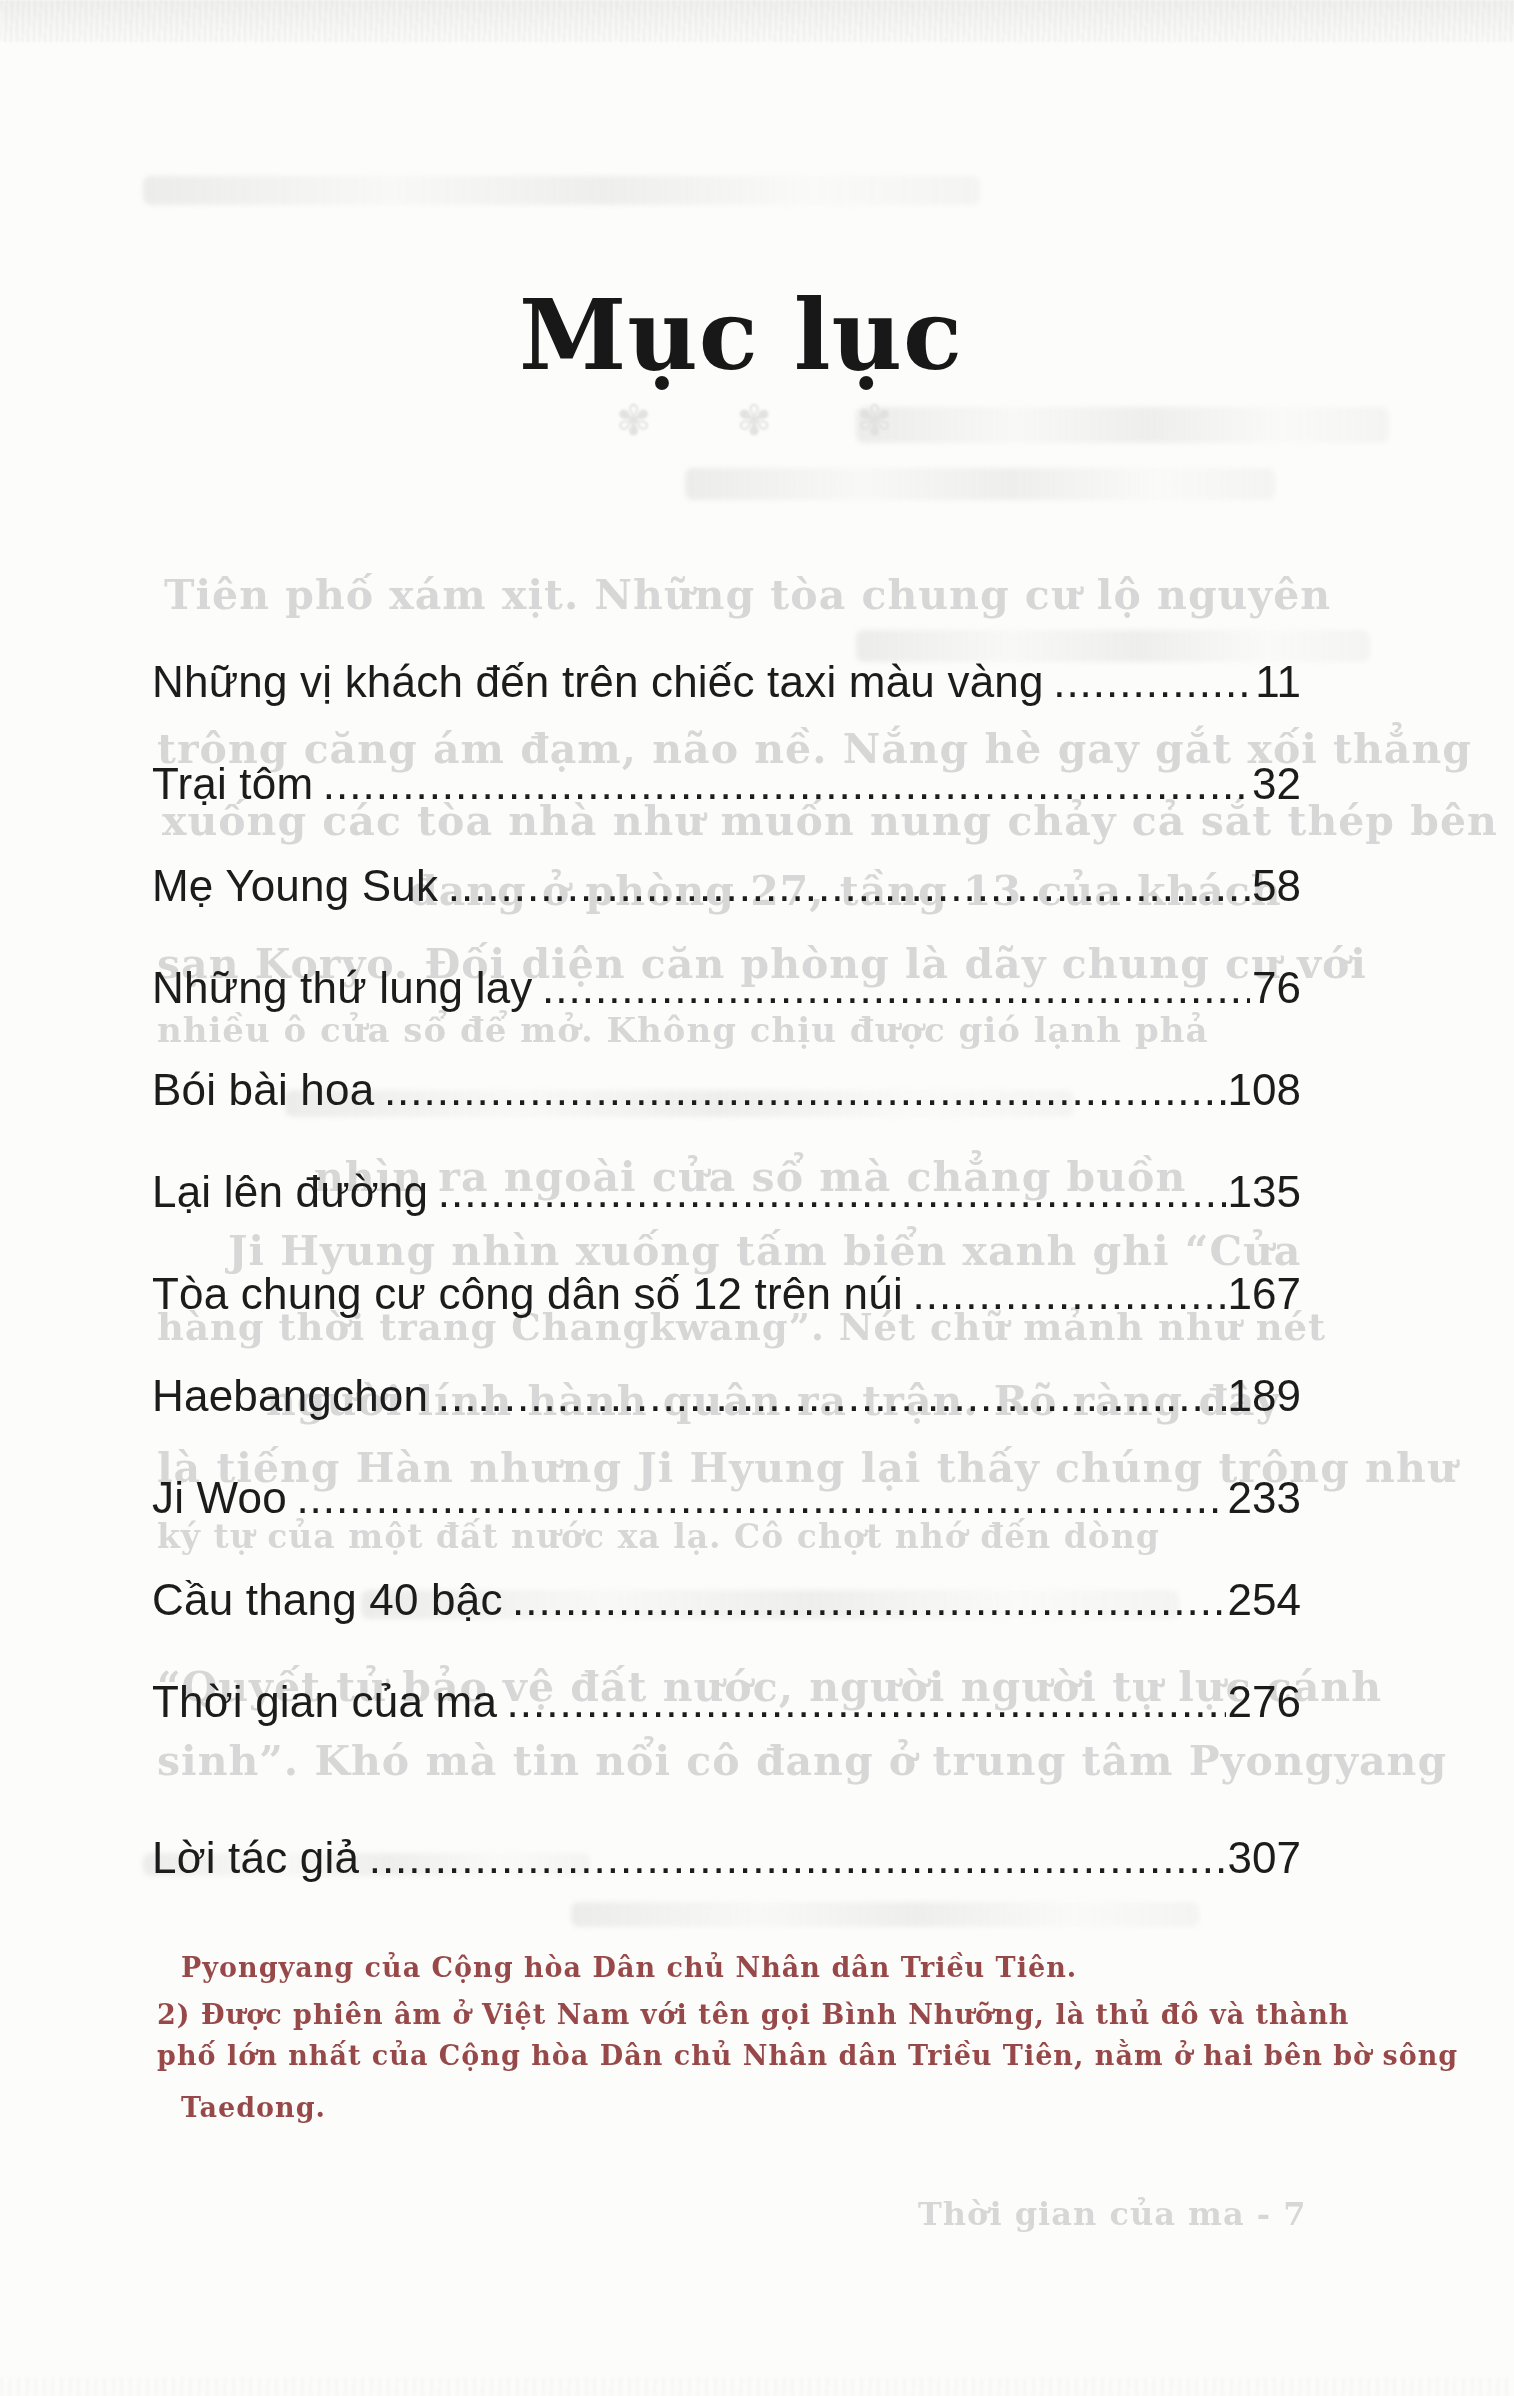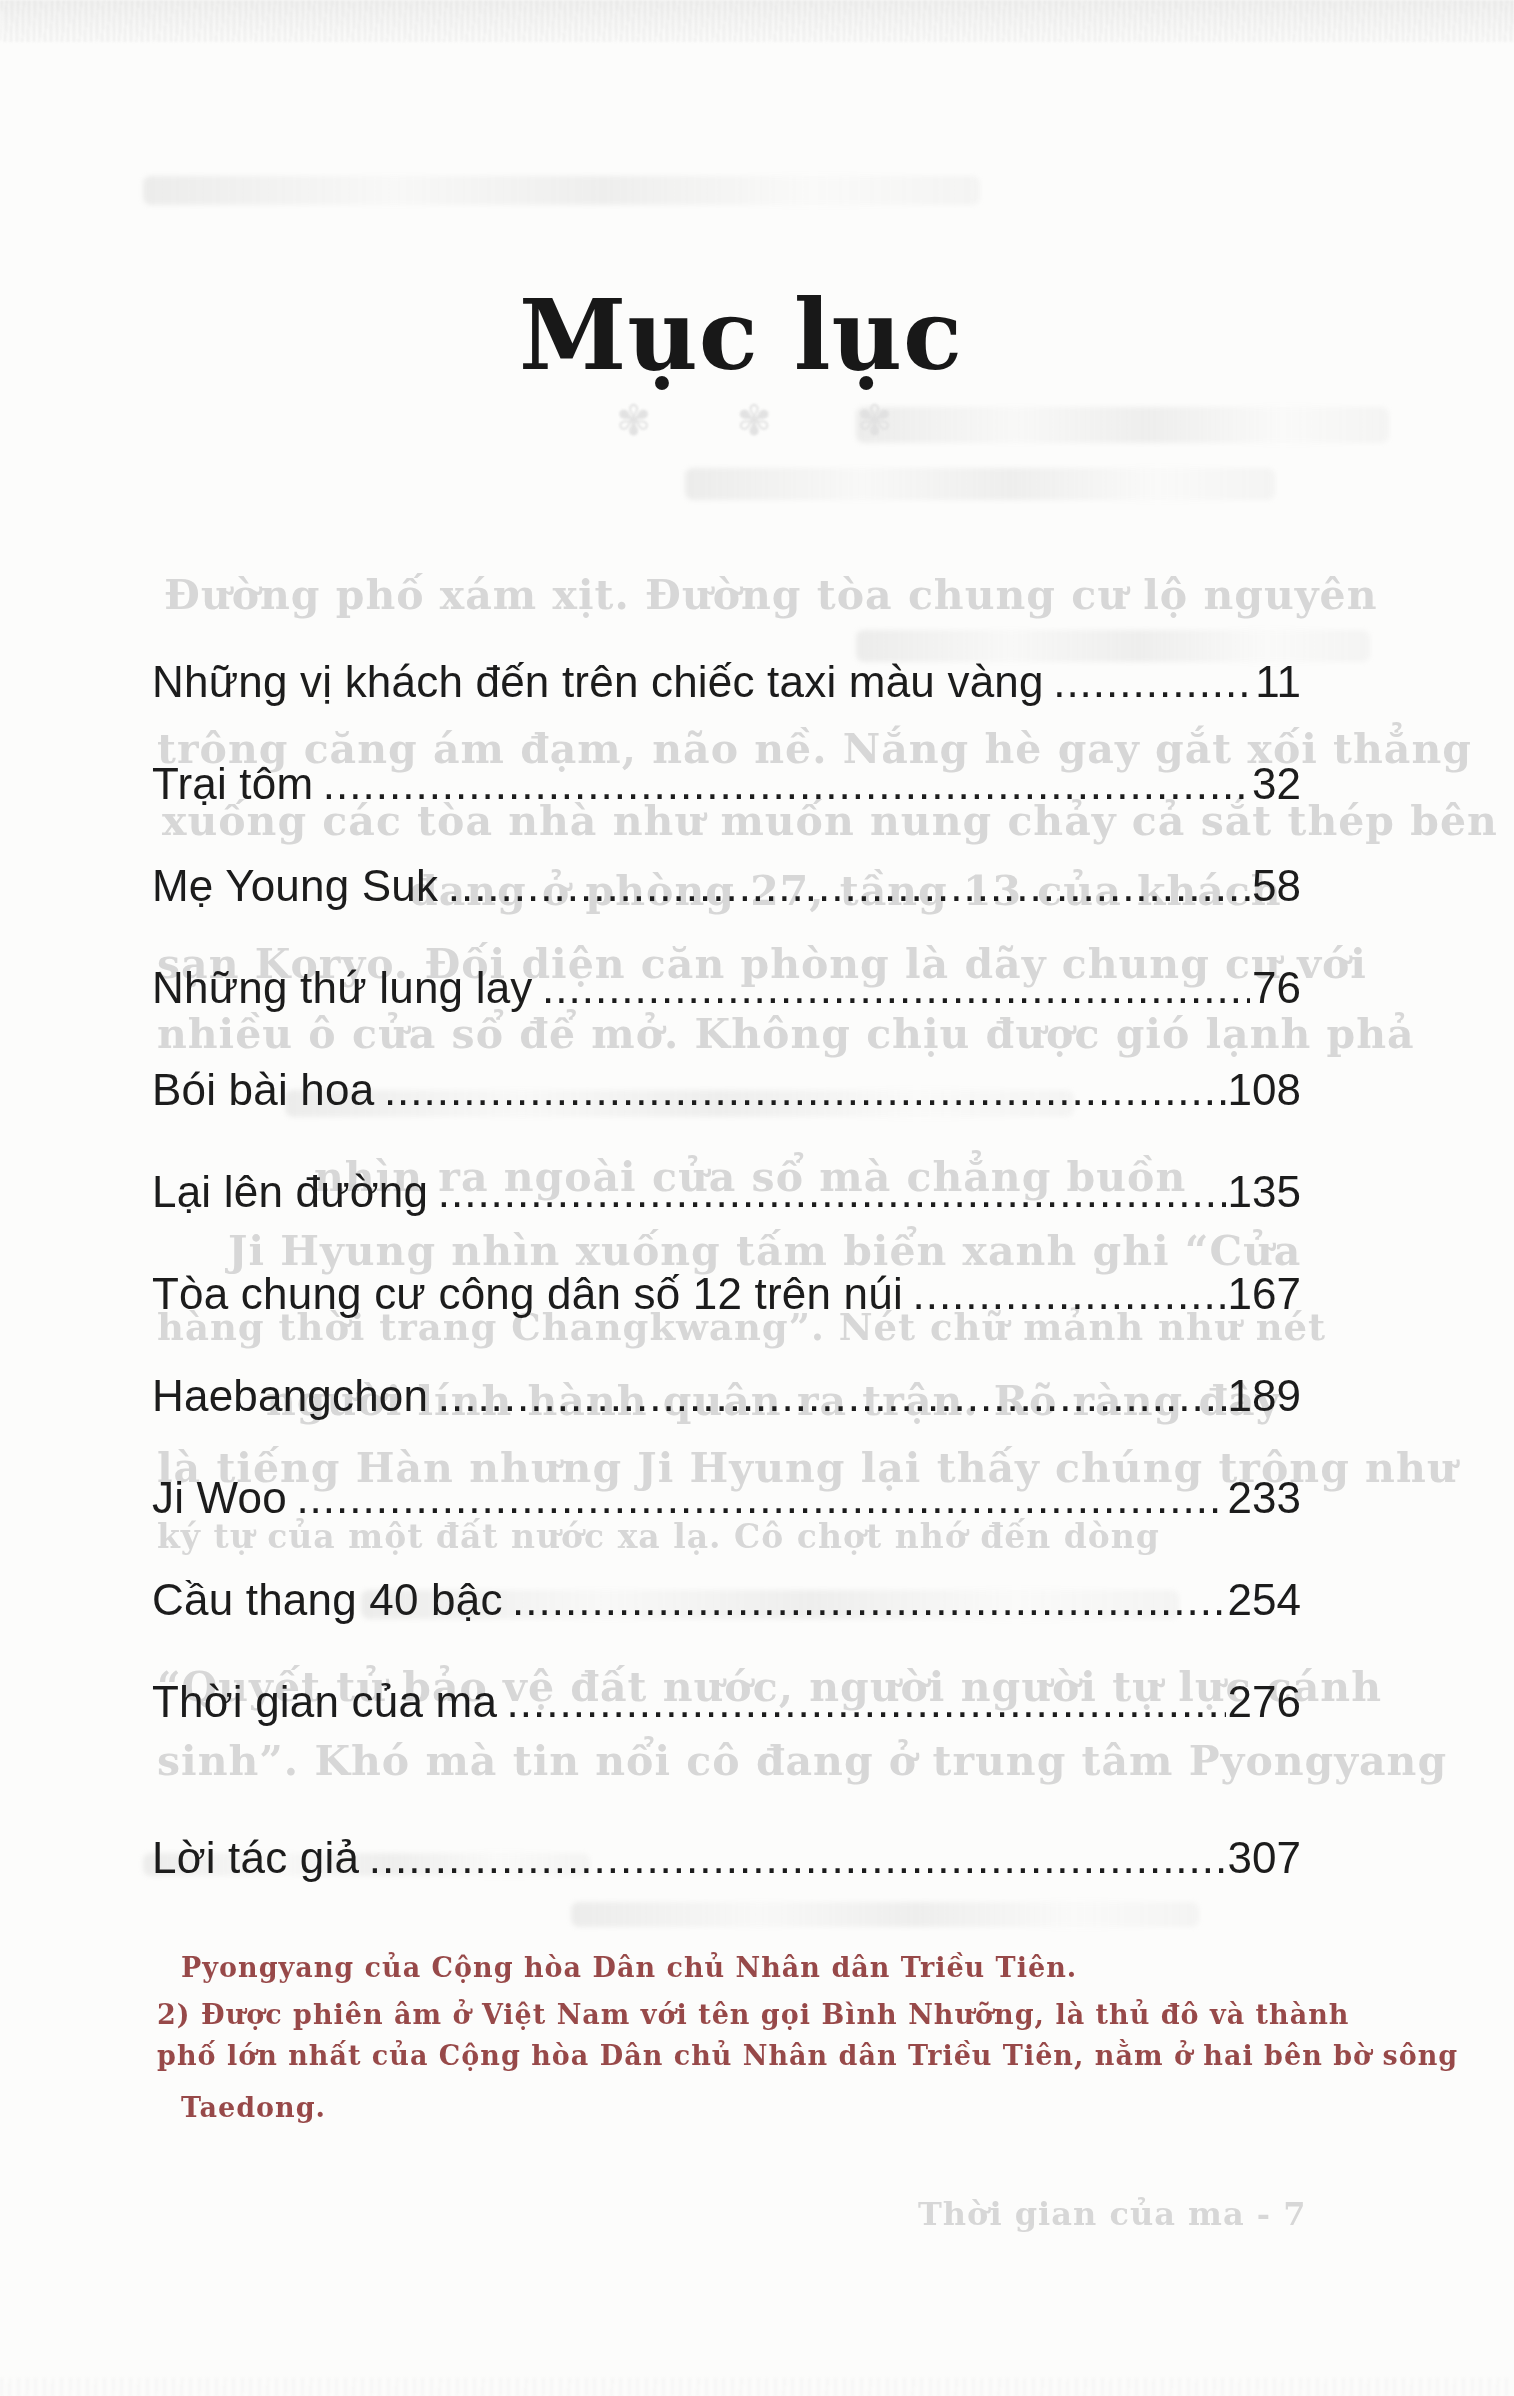--- a/index.html
+++ b/index.html
@@ -192,26 +192,26 @@
 
     <div class="toc-row">
       <span class="label">Lời tác giả</span>
       <span class="leader">......................................................................................................................................................</span>
       <span class="num">307</span>
     </div>
   </div>
 
   <div class="ghost" style="top:2195px;left:918px;font-size:32px;">Thời gian của ma  -  7</div>
 
-<div class="ghost" style="top: 571px; left: 164px; font-size: 41px;">Đường phố xám xịt. Đường tòa chung cư lộ nguyên</div>
+<div class="ghost" style="top: 571px; left: 164px; font-size: 41px;">Tiên phố xám xịt. Những tòa chung cư lộ nguyên</div>
     <div class="ghost" style="top: 725px; left: 157px; font-size: 41px;">trông căng ám đạm, não nề. Nắng hè gay gắt xối thẳng</div>
     <div class="ghost" style="top: 797px; left: 162px; font-size: 41px;">xuống các tòa nhà như muốn nung chảy cả sắt thép bên</div>
     <div class="ghost" style="top: 867px; left: 409px; font-size: 41px;">đang ở phòng 27, tầng 13 của khách</div>
     <div class="ghost" style="top: 940px; left: 157px; font-size: 41px;">sạn Koryo. Đối diện căn phòng là dãy chung cư với</div>
-    <div class="ghost" style="top: 1010px; left: 157px; font-size: 41px; text-align: right;">nhiều ô cửa sổ để mở. Không chịu được gió lạnh phả</div>
+    <div class="ghost" style="top: 1010px; left: 157px; font-size: 34px; text-align: right;">nhiều ô cửa sổ để mở. Không chịu được gió lạnh phả</div>
     <div class="ghost" style="top: 1153px; left: 314px; font-size: 41px;">nhìn ra ngoài cửa sổ mà chẳng buồn</div>
     <div class="ghost" style="top: 1227px; left: 228px; font-size: 41px;">Ji Hyung nhìn xuống tấm biển xanh ghi “Cửa</div>
     <div class="ghost" style="top: 1305px; left: 157px; font-size: 37px;">hàng thời trang Changkwang”. Nét chữ mảnh như nét</div>
     <div class="ghost" style="top: 1377px; left: 266px; font-size: 41px;">người lính hành quân ra trận. Rõ ràng đây</div>
     <div class="ghost" style="top: 1444px; left: 157px; font-size: 41px;">là tiếng Hàn nhưng Ji Hyung lại thấy chúng trông như</div>
     <div class="ghost" style="top: 1517px; left: 157px; font-size: 33px;">ký tự của một đất nước xa lạ. Cô chợt nhớ đến dòng</div>
     <div class="ghost" style="top: 1663px; left: 157px; font-size: 41px;">“Quyết tử bảo vệ đất nước, người người tự lực cánh</div>
     <div class="ghost" style="top: 1737px; left: 157px; font-size: 41px;">sinh”. Khó mà tin nổi cô đang ở trung tâm Pyongyang</div>
     <div class="ghost small" style="top: 1952px; left: 181px; font-size: 27px;">Pyongyang của Cộng hòa Dân chủ Nhân dân Triều Tiên.</div>
     <div class="ghost small" style="top: 1999px; left: 157px; font-size: 27px;">2) Được phiên âm ở Việt Nam với tên gọi Bình Nhưỡng, là thủ đô và thành</div>

